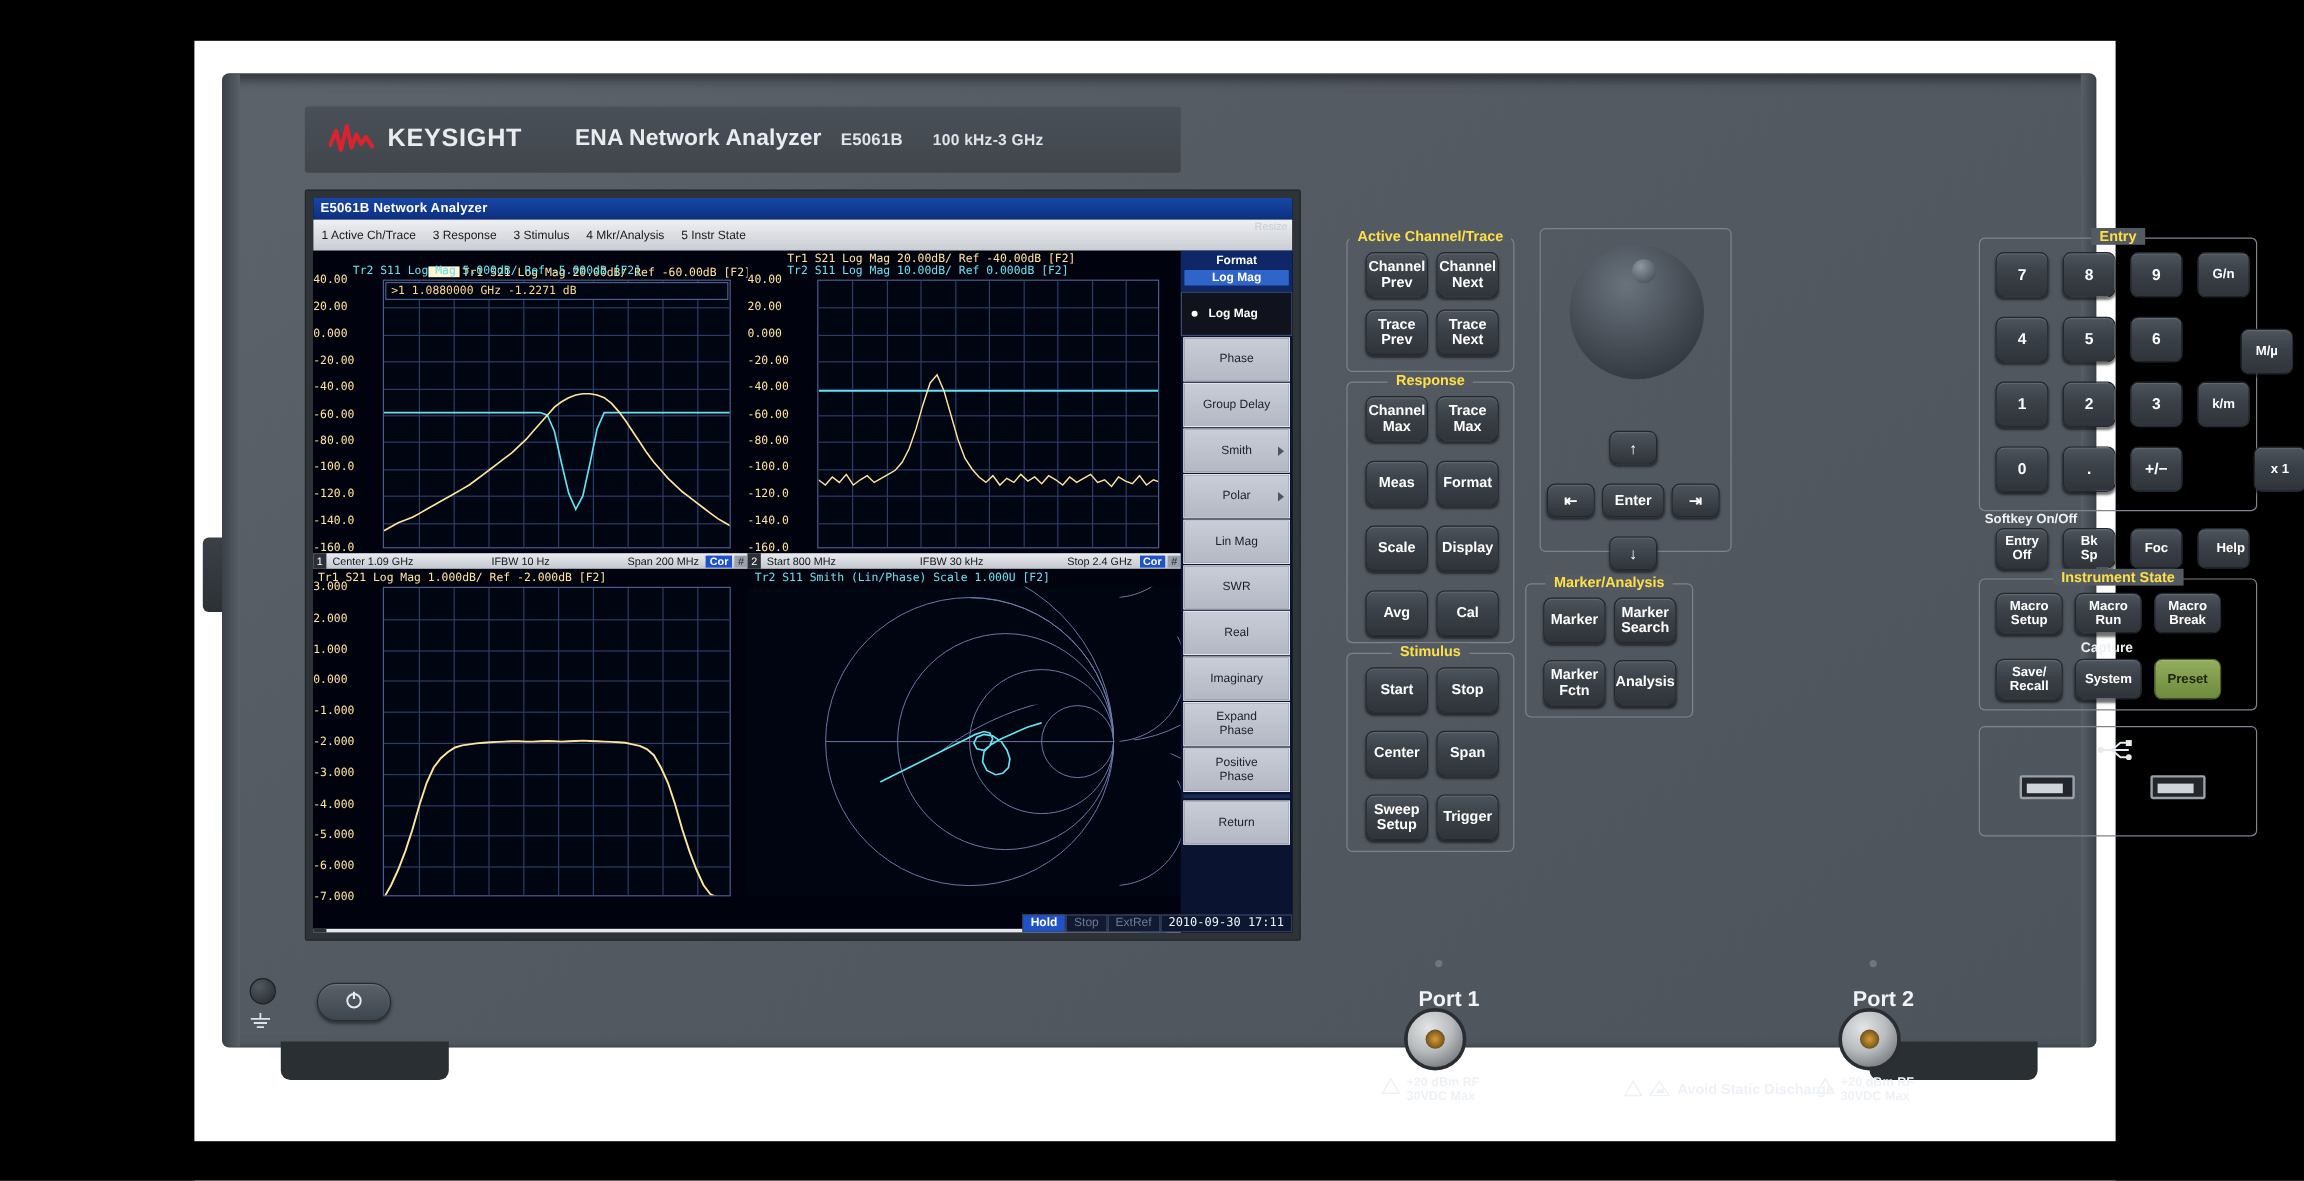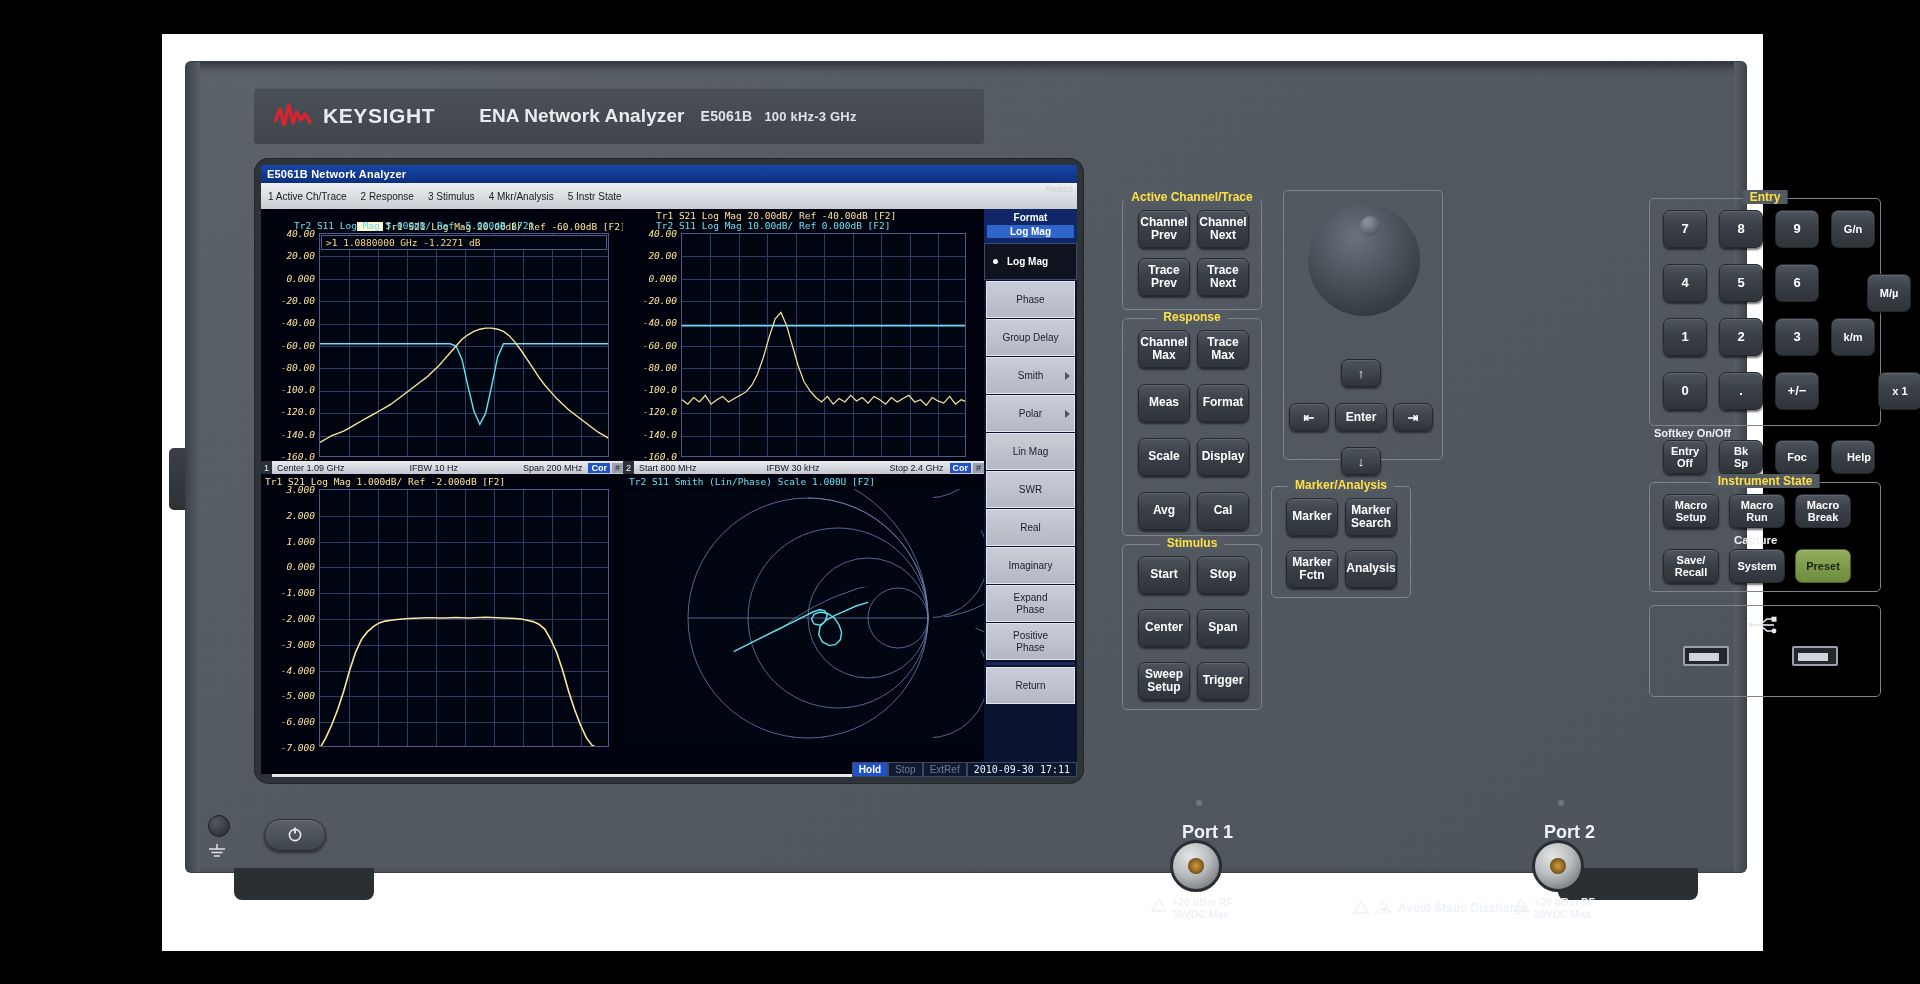--- a/index.html
+++ b/index.html
@@ -46,25 +46,25 @@
 
   
   #brand-plate{ position:absolute; left:68px; top:26px; width:730px; height:56px;
     background:linear-gradient(180deg,#4a5057,#41464d); border-radius:3px;
     display:flex; align-items:center; padding-left:20px; gap:0px;
     box-shadow: inset 0 1px 0 rgba(255,255,255,.08);}
   .ks-logo-mark{ width:40px; height:26px; position:relative; margin-right:9px; }
   .ks-text{ color:#e9ecef; font-size:21px; font-weight:bold; letter-spacing:.6px; }
   .brand-model{ color:#e9ecef; font-size:19px; font-weight:bold; margin-left:44px; letter-spacing:.1px;}
   .brand-num{ color:#dfe3e7; font-size:14px; font-weight:bold; margin-left:16px; letter-spacing:.2px;}
-  .brand-range{ color:#dfe3e7; font-size:13px; font-weight:bold; margin-left:12px; letter-spacing:.2px;}
+  .brand-range{ color:#dfe3e7; font-size:13px; font-weight:bold; margin-left:25px; letter-spacing:.2px;}
 
   
   #lcd-bezel{ position:absolute; left:68px; top:96px; width:830px; height:626px;
-    background:#2e3338; border-radius:15px; padding:7px;
+    background:#2e3338; border-radius:2px; padding:7px;
     box-shadow: inset 0 0 0 1px #22262a; }
   #screen{ position:relative; width:816px; height:612px; background:#0b1020; overflow:hidden;
     font-family:"DejaVu Sans Mono","Liberation Mono",monospace; }
 
   
   .win-title{ height:18px; background:linear-gradient(180deg,#1746a8,#0d2f7e);
     color:#fff; font-family:"Liberation Sans",sans-serif; font-weight:bold; font-size:11px;
     display:flex; align-items:center; padding-left:6px; letter-spacing:.2px;}
   
   .win-menu{ height:26px; background:linear-gradient(180deg,#eef0f3,#c9ccd2); display:flex;
@@ -93,21 +93,21 @@
      line-height:1.12; }
   .sk .arr{ position:absolute; right:4px; top:50%; transform:translateY(-50%);
      width:0;height:0;border-left:5px solid #4d5565;border-top:4px solid transparent;border-bottom:4px solid transparent;}
   .sk-gap{ height:3px; background:#1a2a56; margin:1px 2px; }
 
   
   .quad{ position:absolute; background:#00030d; }
   .trace-lbl{ font-size:9.5px; line-height:10.5px; white-space:pre; }
   .c-yel{ color:#ffe49a; } .c-cya{ color:#63e2f0; }
   .tr-act{ display:inline-block; width:26px; height:9px; background:#fff8d0; vertical-align:-1px; }
-  .yaxis{ position:absolute; font-size:9.5px; color:#ffe49a; text-align:right; width:54px;font-style:italic; }
+  .yaxis{ position:absolute; font-size:9.5px; color:#ffe49a; text-align:left; width:54px; }
   .plot{ position:absolute; border:1px solid #4a5d8c; background:#000512; overflow:hidden; }
   .plot .gl-v, .plot .gl-h{ position:absolute; background:#2b3c66; }
   .mk-box{ position:absolute; left:1px; top:1px; right:1px; height:15px;
      border:1px solid #4a5d8c; background:#000512; color:#ffd98a; font-size:9.5px;
      display:flex; align-items:center; padding-left:4px; }
   
   .chan-bar{ position:absolute; height:13px; background:linear-gradient(180deg,#e9ebef,#c3c7cf);
      color:#14171c; font-size:9px; display:flex; align-items:center;
      font-family:"Liberation Sans",sans-serif; }
   .chan-bar .cn{ background:#2a2f38; color:#fff; padding:0 3px; margin-right:5px; height:13px;
@@ -220,21 +220,21 @@
 
     <div id="lcd-bezel">
       <div id="screen">
 
         <div class="win-title">
           <span>E5061B Network Analyzer</span>
         </div>
 
         <div class="win-menu">
           <span class="mi">1 Active Ch/Trace</span>
-          <span class="mi">2 Response</span>
+          <span class="mi">3 Response</span>
           <span class="mi">3 Stimulus</span>
           <span class="mi">4 Mkr/Analysis</span>
           <span class="mi">5 Instr State</span>
         </div>
         <div class="resize-tag">Resize</div>
 
         <div id="work">
 
           <div id="grids">
 

